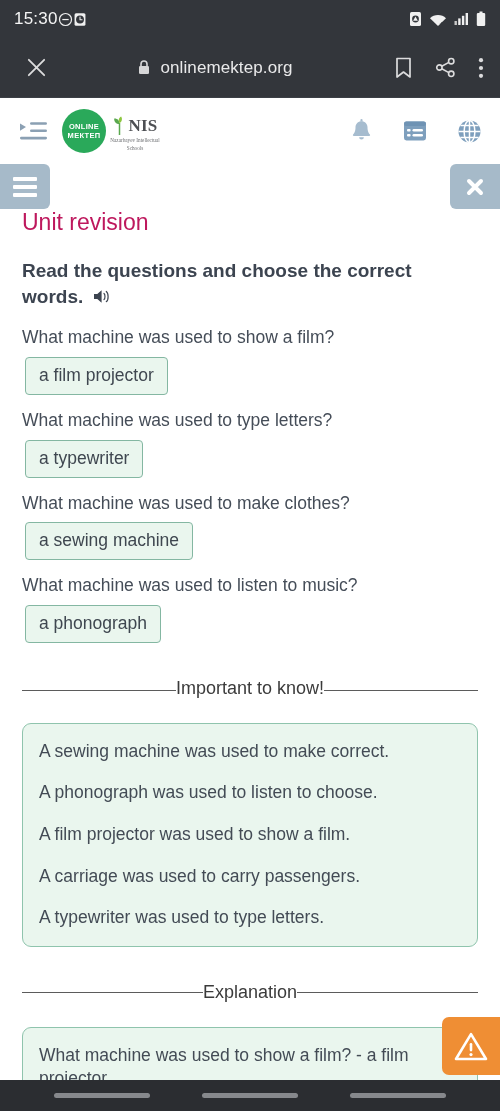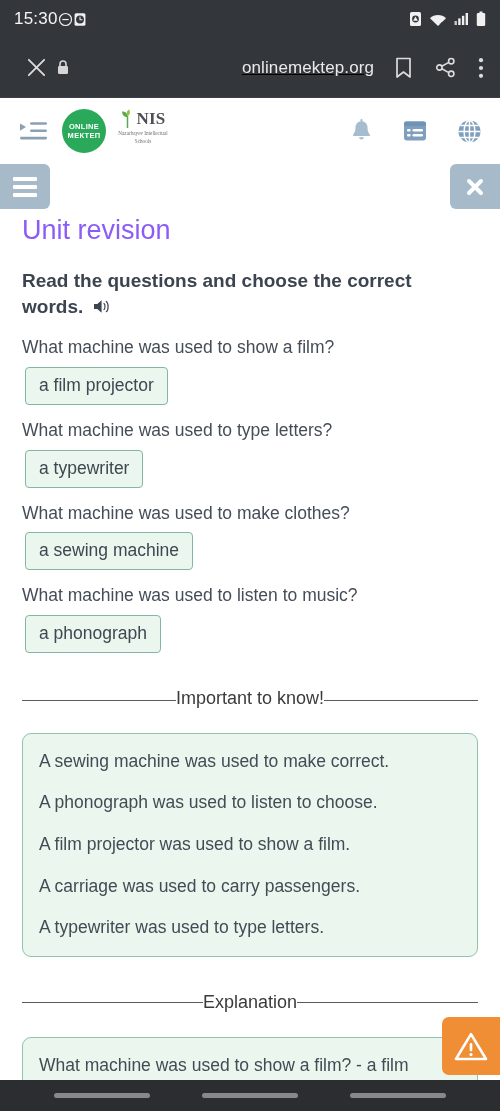--- a/index.html
+++ b/index.html
@@ -20,30 +20,30 @@
   .sb-time { font-size: 17px; letter-spacing: .2px; color:#f5f5f5; }
   .sb-right { margin-left:auto; display:flex; align-items:center; gap:7px; }
   .ic { display:inline-block; line-height:0; }
 
   
   .browserbar {
     height: 60px; background: #33363b; display:flex; align-items:center;
     padding: 0 16px; gap: 6px; border-bottom: 1px solid #3c4046;
   }
   .bb-close { width:40px; display:flex; justify-content:center; }
-  .bb-url { flex:1; display:flex; align-items:center; justify-content:space-between; gap:9px; margin-left:-6px;text-decoration:underline;}
+  .bb-url { flex:1; display:flex; align-items:center; justify-content:center; gap:9px; margin-left:-6px;}
   .bb-url-text { color:#e9e9ea; font-size:17px; letter-spacing:.1px;}
   .bb-actions { display:flex; align-items:center; gap:22px; padding-left:14px;}
 
   
   .siteheader {
     height: 66px; background:#ffffff; display:flex; align-items:center;
     padding: 0 18px; gap: 14px;
   }
-  .logos { display:flex; align-items:flex-start; gap:8px; }
+  .logos { display:flex; align-items:flex-end; }
   .logo-om {
     width:44px; height:44px; border-radius:50%;
     background:#2aa95a; display:flex; flex-direction:column;
     align-items:center; justify-content:center; color:#fff;
     font-size:7.5px; font-weight:bold; letter-spacing:.3px; line-height:1.25;
   }
   .logo-nis { display:flex; flex-direction:column; align-items:center; width:58px;}
   .nis-top { display:flex; align-items:flex-end; gap:1px; }
   .nis-word { font-family:"Liberation Serif", serif; font-size:17px; font-weight:bold; color:#4d4f53; letter-spacing:.3px;}
   .nis-sub { font-family:"Liberation Serif", serif; font-size:5.2px; color:#6d6f72; text-align:center; line-height:1.5; margin-top:1px;}
@@ -59,21 +59,21 @@
   .burger-lines { width:24px; display:flex; flex-direction:column; gap:4px; }
   .burger-lines i { display:block; height:4px; background:#fff; border-radius:1px;}
   .btn-close-x {
     position:absolute; right:0; top:0; width:50px; height:45px;
     background:#a6bac9; border-radius:6px 0 0 6px;
     display:flex; align-items:center; justify-content:center;
   }
 
   
   .content { padding: 0 22px; }
-  .page-title { font-size:27px; color:#8b5cf6; font-weight:400; margin-top:6px; }
+  .page-title { font-size:23px; color:#be185d; font-weight:400; }
   .prompt {
     font-size:19px; font-weight:bold; color:#3c4450; line-height:1.38;
     margin-top:22px; display:block;
   }
   .prompt .spk { display:inline-block; vertical-align:-2px; margin-left:4px;}
 
   .qblock { margin-top:14px; }
   .question { font-size:17.5px; color:#454d58; line-height:1.35; }
   .answer-box {
     display:inline-block; margin-top:7px; margin-left:3px;

